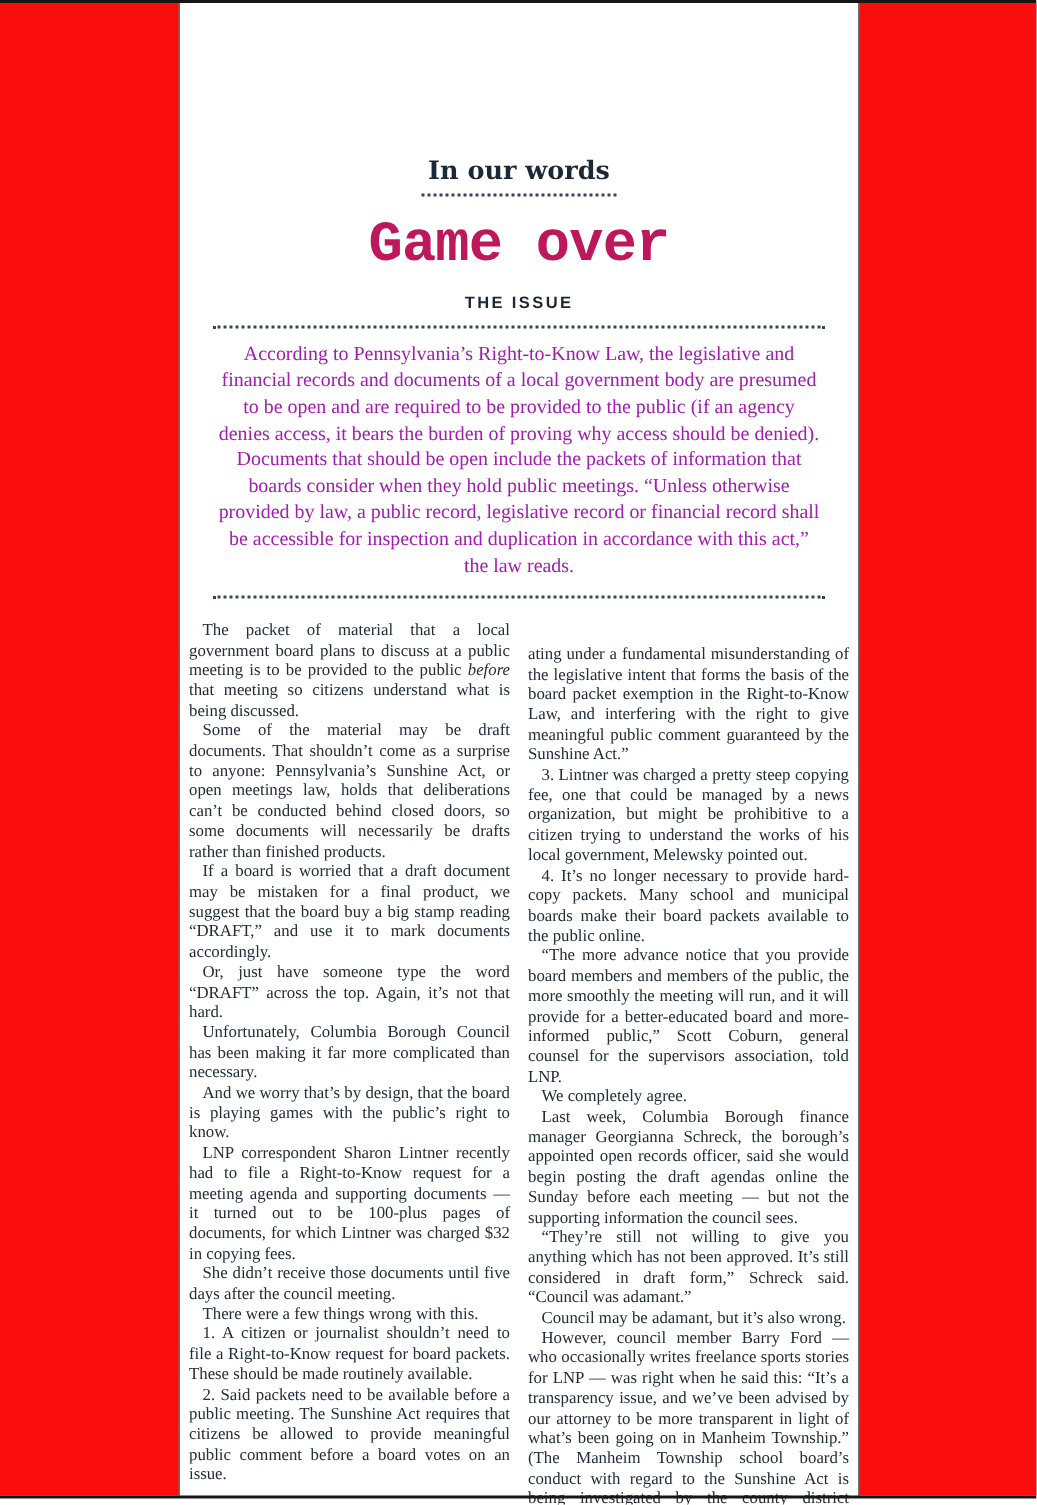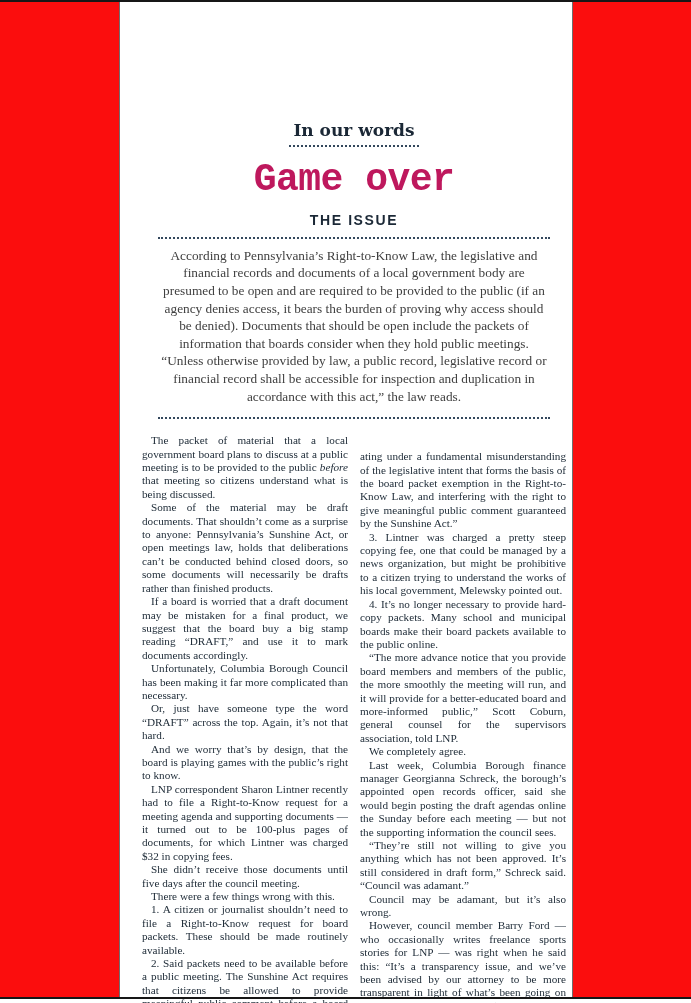--- a/index.html
+++ b/index.html
@@ -16,24 +16,24 @@
   }
   .topline { top: 0; }
   .botline { top: 997px; }
   .red-margin {
     position: absolute; top: 2px; height: 995px;
     background: #fb0d0d; z-index: 2;
   }
   .red-margin.left  { left: 0; width: 119px; border-right: 1px solid #6e6e6e; }
   .red-margin.right { left: 572px; width: 119px; border-left: 1px solid #6e6e6e; }
   .content {
-    position: absolute; left: 120px; top: 16px; width: 452px; height: 731px;
+    position: absolute; left: 120px; top: 0; width: 452px; height: 731px;
     background: #ffffff; z-index: 3;
     box-sizing: border-box;
-    padding: 104px 4px 0 20px;
+    padding: 104px 4px 0 4px;
     color: #212e3a;
   }
   .masthead { text-align: center; }
   .kicker {
     display: inline-block;
     font-family: "DejaVu Serif", serif;
     font-weight: bold;
     font-size: 17px;
     color: #1b2836;
     padding: 0 4px 5px 4px;
@@ -45,36 +45,36 @@
     font-weight: bold;
     font-size: 38px;
     letter-spacing: -0.5px;
     color: #be185d;
     line-height: 1.05;
   }
   .section-label {
     margin-top: 12px;
     font-family: "Liberation Sans", sans-serif;
     font-weight: bold;
-    font-size: 14px;
+    font-size: 11px;
     letter-spacing: 1.6px;
     color: #1b2836;
   }
   .issue-box {
     margin: 9px 18px 0 18px;
     border-top: 2px dotted #33475c;
     border-bottom: 2px dotted #33475c;
     padding: 8px 2px 12px 2px;
   }
   .issue-text {
     margin: 0;
     text-align: center;
     font-size: 13.3px;
     line-height: 17.6px;
-    color: #404040;
+    color: #a21caf;
   }
   .cols {
     display: flex;
     gap: 12px;
     margin-top: 15px;
     padding: 0 2px;
   }
   .col { flex: 1 1 0; min-width: 0; }
   .col p {
     margin: 0;
@@ -105,22 +105,22 @@
 
   <div class="issue-box">
     <p class="issue-text">According to Pennsylvania’s Right-to-Know Law, the legislative and financial records and documents of a local government body are presumed to be open and are required to be provided to the public (if an agency denies access, it bears the burden of proving why access should be denied). Documents that should be open include the packets of information that boards consider when they hold public meetings. “Unless otherwise provided by law, a public record, legislative record or financial record shall be accessible for inspection and duplication in accordance with this act,” the law reads.</p>
   </div>
 
   <div class="cols">
     <div class="col">
       <p>The packet of material that a local government board plans to discuss at a public meeting is to be provided to the public <em>before</em> that meeting so citizens understand what is being discussed.</p>
       <p>Some of the material may be draft documents. That shouldn’t come as a surprise to anyone: Pennsylvania’s Sunshine Act, or open meetings law, holds that deliberations can’t be conducted behind closed doors, so some documents will necessarily be drafts rather than finished products.</p>
       <p>If a board is worried that a draft document may be mistaken for a final product, we suggest that the board buy a big stamp reading “DRAFT,” and use it to mark documents accordingly.</p>
+      <p>Or, just have someone type the word “DRAFT” across the top. Again, it’s not that hard.</p>
       <p>Unfortunately, Columbia Borough Council has been making it far more complicated than necessary.</p>
-      <p>Or, just have someone type the word “DRAFT” across the top. Again, it’s not that hard.</p>
       <p>And we worry that’s by design, that the board is playing games with the public’s right to know.</p>
       <p>LNP correspondent Sharon Lintner recently had to file a Right-to-Know request for a meeting agenda and supporting documents — it turned out to be 100-plus pages of documents, for which Lintner was charged $32 in copying fees.</p>
       <p>She didn’t receive those documents until five days after the council meeting.</p>
       <p>There were a few things wrong with this.</p>
       <p>1. A citizen or journalist shouldn’t need to file a Right-to-Know request for board packets. These should be made routinely available.</p>
       <p>2. Said packets need to be available before a public meeting. The Sunshine Act requires that citizens be allowed to provide meaningful public comment before a board votes on an issue.</p>
 
     </div>
     <div class="col">
       <p class="cont">ating under a fundamental misunderstanding of the legislative intent that forms the basis of the board packet exemption in the Right-to-Know Law, and interfering with the right to give meaningful public comment guaranteed by the Sunshine Act.”</p>

